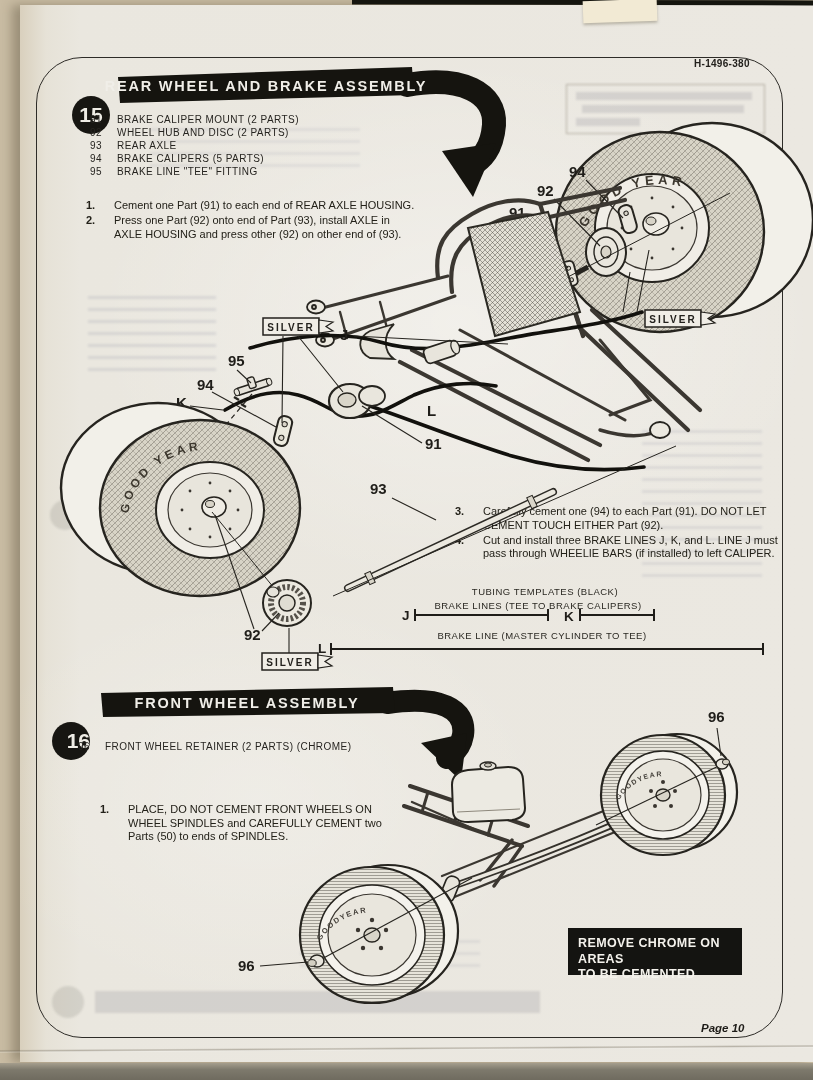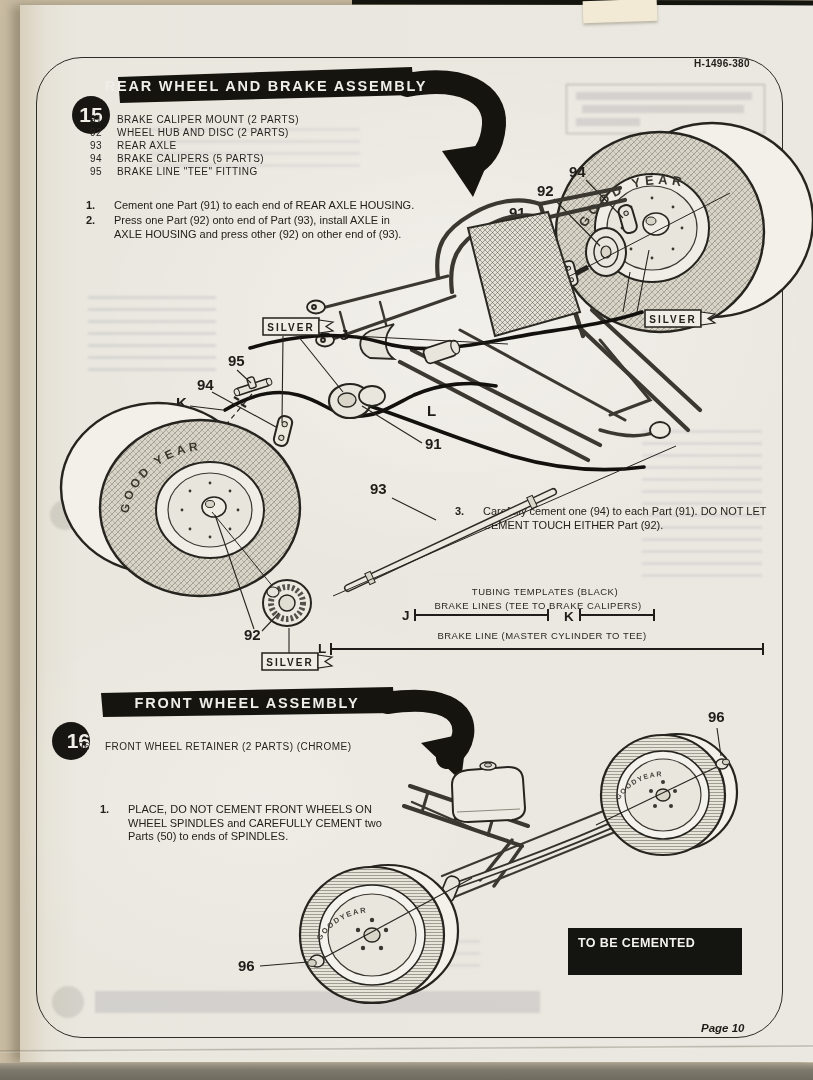--- a/index.html
+++ b/index.html
@@ -122,20 +122,24 @@
         <span class="in">2.</span>
         <span class="it">Press one Part (92) onto end of Part (93), install AXLE in AXLE HOUSING and press other (92) on other end of (93).</span>
       </div>
   </div>
 
   <div class="instr" style="left:455px;top:505px;width:325px;">
     <div class="irow">
         <span class="in">3.</span>
         <span class="it">Carefully cement one (94) to each Part (91). DO NOT LET CEMENT TOUCH EITHER Part (92).</span>
       </div>
+    <div class="irow">
+        <span class="in">4.</span>
+        <span class="it">Cut and install three BRAKE LINES J, K, and L. LINE J must pass through WHEELIE BARS (if installed) to left CALIPER.</span>
+      </div>
   </div>
 
   <svg style="left:40px;top:100px;" width="740" height="590" viewBox="0 0 740 590">
     <defs>
       <pattern id="hatch" width="6" height="6" patternUnits="userSpaceOnUse">
         <rect width="6" height="6" fill="#d8d4c7"></rect>
         <path d="M0,6 L6,0 M-1,1 L1,-1 M5,7 L7,5" stroke="rgba(70,66,58,.55)" stroke-width=".7"></path>
         <path d="M0,0 L6,6" stroke="rgba(70,66,58,.35)" stroke-width=".6"></path>
       </pattern>
       <pattern id="mesh" width="5" height="5" patternUnits="userSpaceOnUse">
@@ -469,20 +473,21 @@
       <g>
         <ellipse cx="-55" cy="26" rx="7" ry="6" fill="#e8e5dc" stroke="#26241f" stroke-width="1.5"></ellipse>
         <ellipse cx="-60" cy="28" rx="4.2" ry="3.4" fill="#d4d0c3" stroke="#26241f" stroke-width="1"></ellipse>
       </g>
     </g>
     <text class="callout" x="178" y="281">96</text>
     <path d="M200,276 L248,272" stroke="#26241f" stroke-width="1.1"></path>
   </svg>
 
   <div class="notebox">
+    <div>REMOVE CHROME ON AREAS</div>
     <div>TO BE CEMENTED</div>
   </div>
 
   <div class="page-num">Page 10</div>
 
   <div class="crease"></div>
   <div class="bottom-strip"></div>
 </div>
 
 </body></html>

